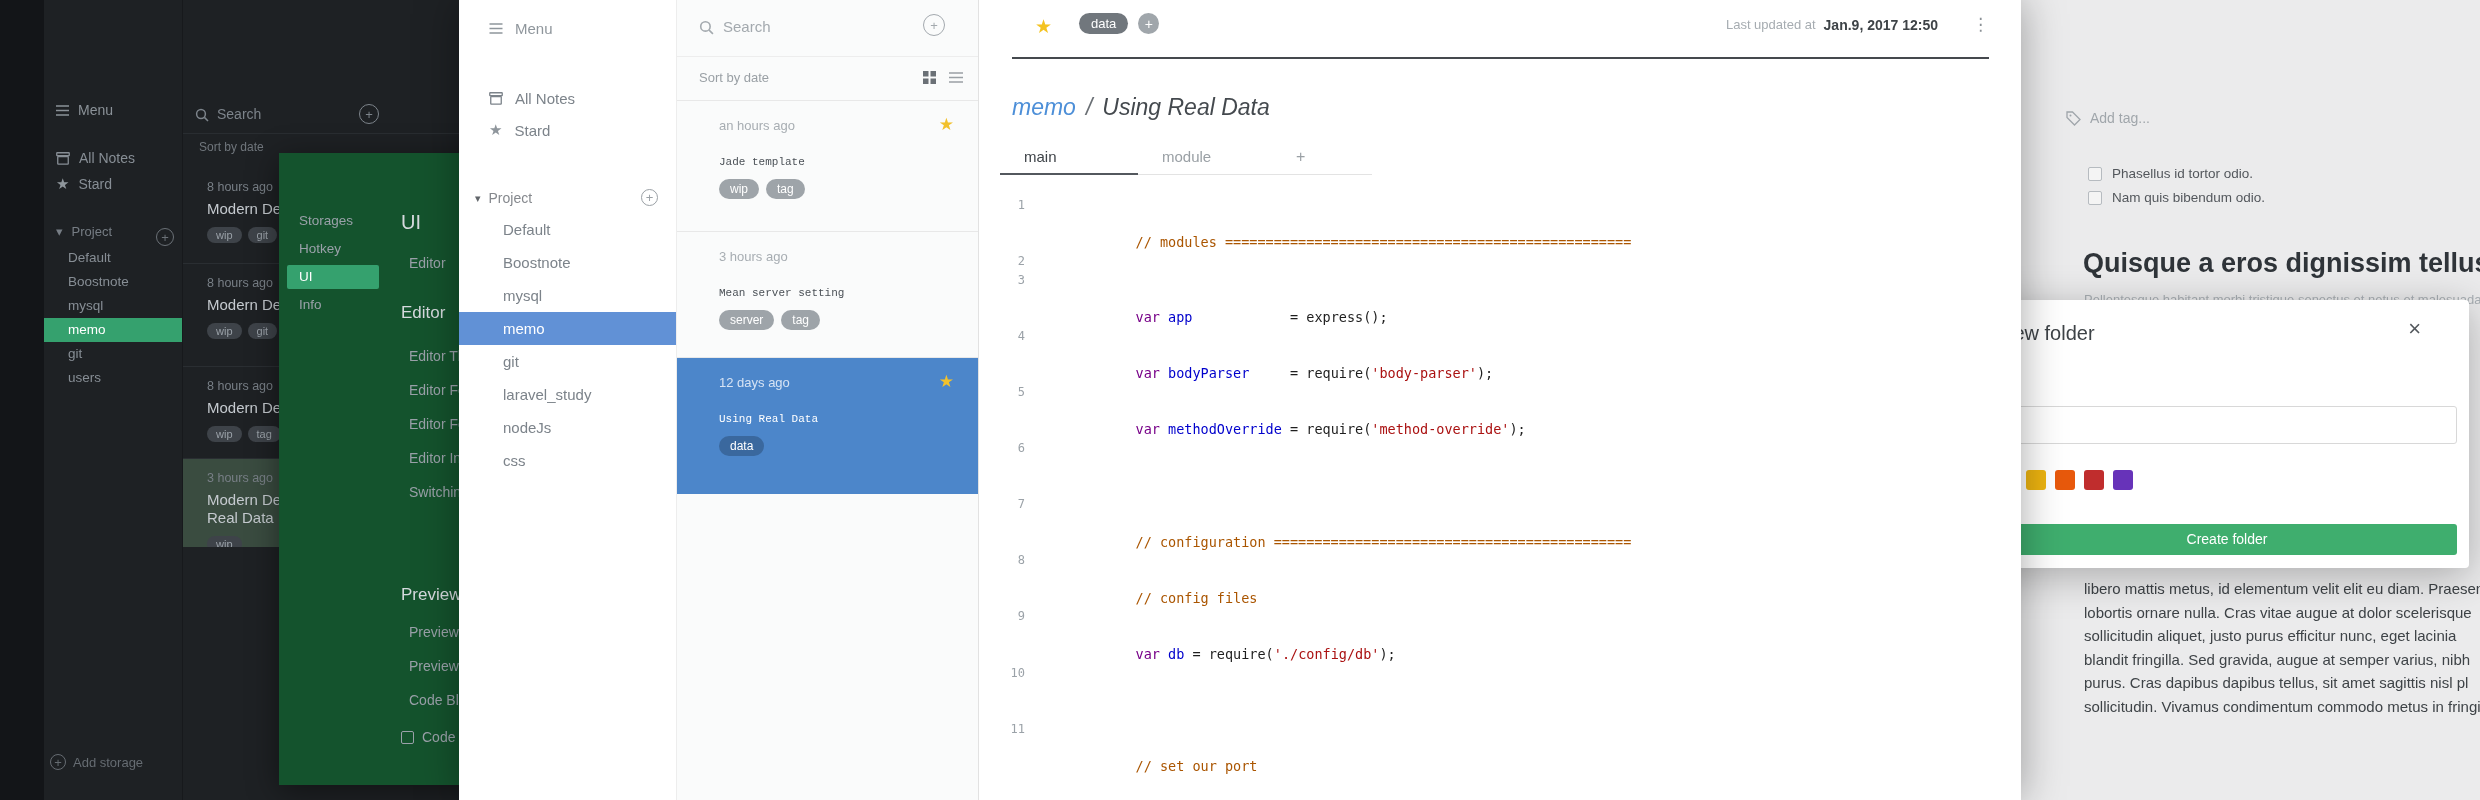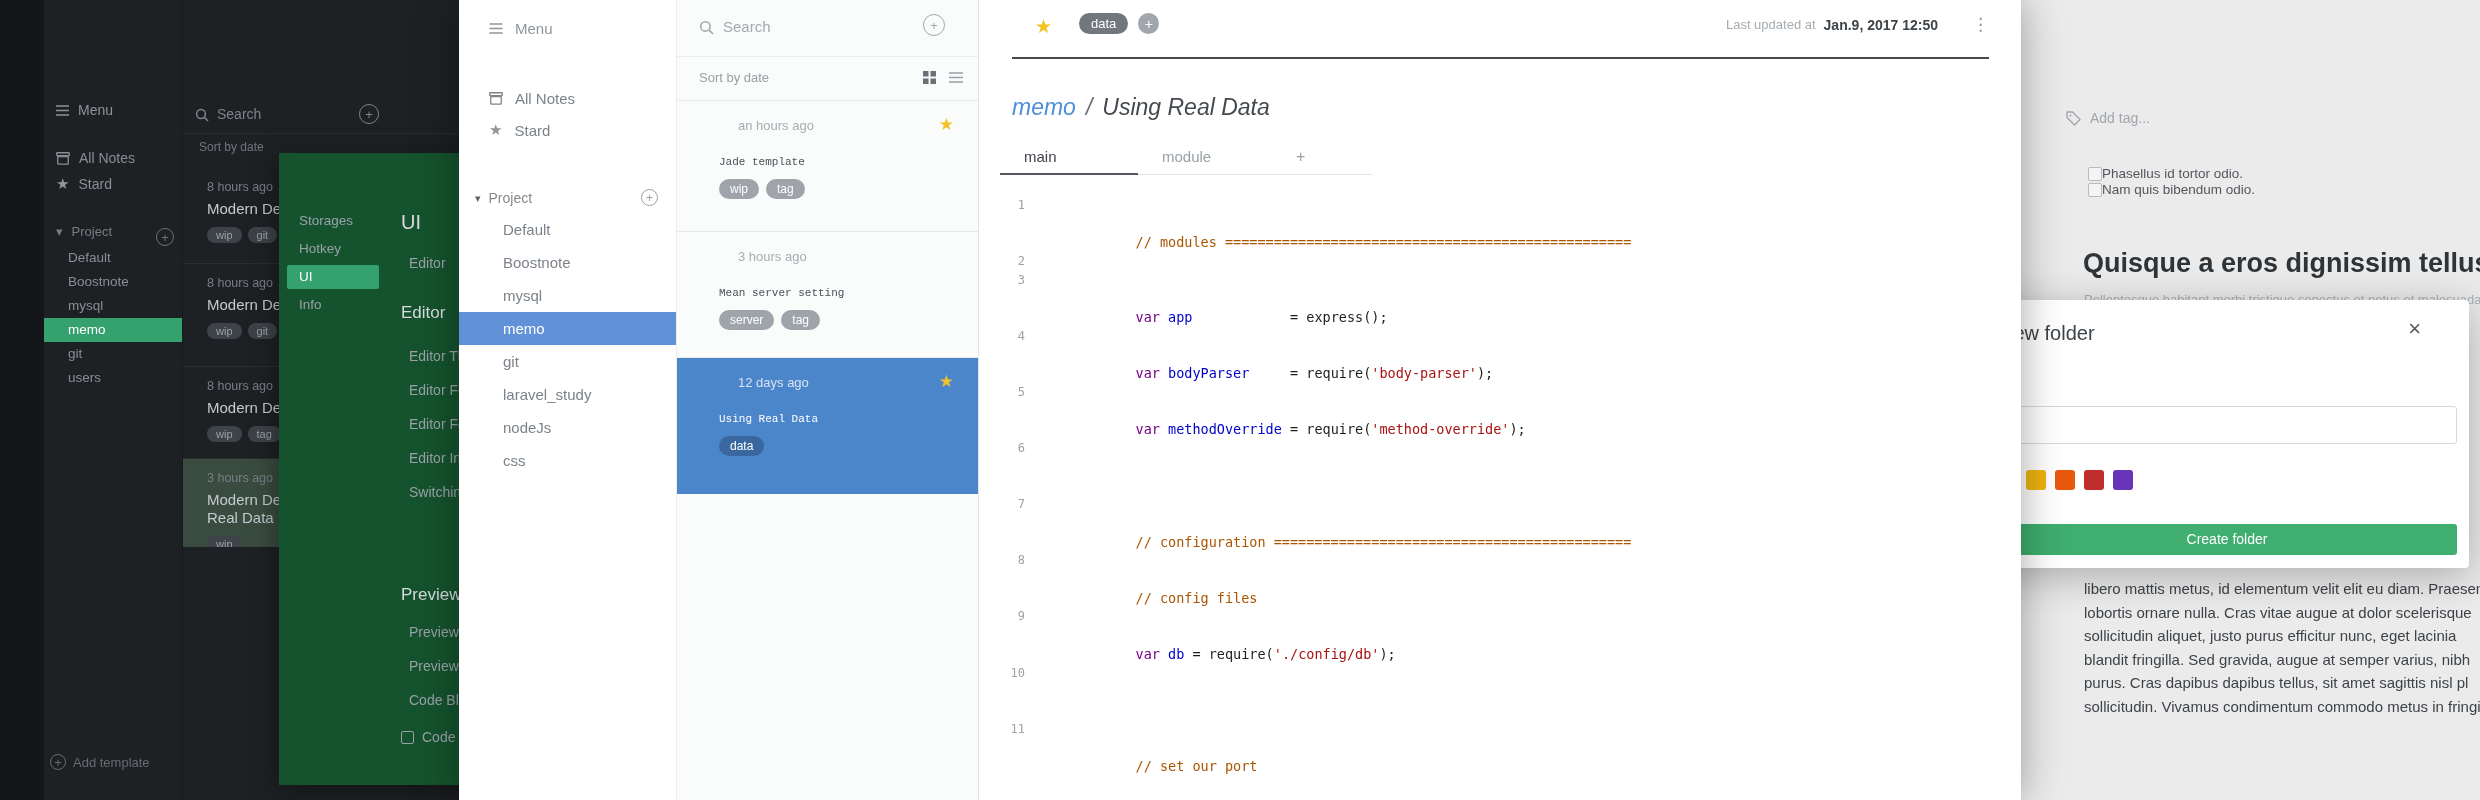--- a/index.html
+++ b/index.html
@@ -53,22 +53,22 @@
   #pf-editor-items{position:absolute;left:130px;top:186px;}
   .pf-item{height:34px;line-height:34px;font-size:14px;color:#9aa1a9;white-space:nowrap;}
   #pf-preview{position:absolute;left:122px;top:432px;font-size:17px;color:#d6dade;}
   #pf-preview-items{position:absolute;left:130px;top:462px;}
   #pf-check{position:absolute;left:122px;top:576px;display:flex;align-items:center;gap:8px;font-size:14px;color:#9aa1a9;white-space:nowrap;}
   .pf-box{width:13px;height:13px;border:1px solid #9aa1a9;border-radius:2px;flex:none;}
 
   
   #right-win{position:absolute;left:1980px;top:0;width:500px;height:800px;background:#ebebec;z-index:1;overflow:hidden;}
   #rw-addtag{position:absolute;left:86px;top:110px;display:flex;gap:9px;align-items:center;color:#a0a6ab;font-size:14px;}
-  .rw-check{position:absolute;left:108px;display:flex;align-items:center;font-size:13.5px;color:#53575c;white-space:nowrap;}
-  #rw-cb1{top:166px}#rw-cb2{top:182px}
+  .rw-check{position:absolute;left:108px;display:flex;gap:10px;align-items:center;font-size:13.5px;color:#53575c;white-space:nowrap;}
+  #rw-cb1{top:166px}#rw-cb2{top:190px}
   .rw-box{width:14px;height:14px;border:1px solid #b6bbc0;background:#f4f4f4;border-radius:2px;flex:none;}
   #rw-heading{position:absolute;left:103px;top:248px;width:397px;font-size:27px;font-weight:bold;color:#2f3439;
               white-space:nowrap;overflow:hidden;}
   #rw-subline{position:absolute;left:104px;top:292px;width:396px;font-size:13px;color:#a9afb4;white-space:nowrap;overflow:hidden;}
   #rw-paragraph{position:absolute;left:104px;top:577px;font-size:15px;line-height:23.6px;color:#3e4347;}
   #rw-paragraph div{white-space:nowrap;}
   #modal{position:absolute;left:1985px;top:300px;width:484px;height:268px;background:#fff;border-radius:4px;z-index:5;
          box-shadow:0 8px 40px rgba(0,0,0,.28);}
   #modal-title{position:absolute;left:14px;top:22px;font-size:20px;color:#3e4347;white-space:nowrap;}
   #modal-close{position:absolute;right:48px;top:16px;font-size:22px;color:#53585d;}
@@ -102,21 +102,21 @@
   #nl-search .lbl{position:absolute;left:46px;top:18px;font-size:15px;color:#a3a9ae;}
   #nl-search .plus-circle{position:absolute;left:246px;top:14px;width:22px;height:22px;color:#a3a9ae;}
   #nl-sort{position:absolute;left:0;top:57px;width:100%;height:44px;border-bottom:1px solid #e8e8e8;}
   #nl-sort .lbl{position:absolute;left:22px;top:13px;font-size:13px;color:#9aa0a5;}
   #nl-sort .grid{position:absolute;left:246px;top:14px;color:#6a7076;}
   #nl-sort .list{position:absolute;left:272px;top:15px;color:#9aa0a5;}
   #nl-notes{position:absolute;left:0;top:101px;width:100%;}
   .note-card{position:relative;padding:17px 24px 0 42px;border-bottom:1px solid #e8e8e8;overflow:hidden;}
   .ncA{height:131px}.ncB{height:141px}.ncC{height:126px}.ncD{height:136px}
   .note-card.selected{background:#4c86ca;border-bottom-color:transparent;}
-  .nc-time{font-size:13px;color:#a7adb2;margin-left:19px;}
+  .nc-time{font-size:13px;color:#a7adb2;}
   .note-card.selected .nc-time{color:#d6e3f4;}
   .nc-star{position:absolute;right:24px;top:13px;font-size:17px;color:#f2c12c;}
   .nc-title{margin-top:23px;font-size:11px;color:#4b5157;white-space:nowrap;font-family:Liberation Mono, monospace;}
   .note-card.selected .nc-title{color:#fff;}
   .nc-tags{margin-top:11px;white-space:nowrap;}
   .pill{display:inline-block;background:#9ea4a9;color:#fff;font-size:12px;padding:3px 11px;border-radius:11px;margin-right:7px;}
   .note-card.selected .pill{background:#3a689e;}
 
   #app-editor{position:absolute;left:520px;top:0;width:1042px;height:100%;background:#fff;}
   #ed-star{position:absolute;left:56px;top:15px;font-size:19px;color:#f4c321;}
@@ -199,21 +199,21 @@
             <span>git</span>
           </div>
           <div class="dk-folder">
             <span>users</span>
           </div>
         </div>
       <div class="dk-row" id="dk-addstorage">
         <span class="plus-circle" style="width:16px;height:16px;">
             <i>+</i>
           </span>
-        <span>Add template</span>
+        <span>Add storage</span>
       </div>
     </div>
 
     <div id="dark-notelist">
       <div id="dk-search">
         <svg class="mag" width="14" height="14" viewBox="0 0 14 14">
             <circle cx="6" cy="6" r="4.4" fill="none" stroke="currentColor" stroke-width="1.5"></circle>
             <path d="M9.4 9.4L13 13" stroke="currentColor" stroke-width="1.5"></path>
           </svg>
         <span class="lbl">Search</span>

